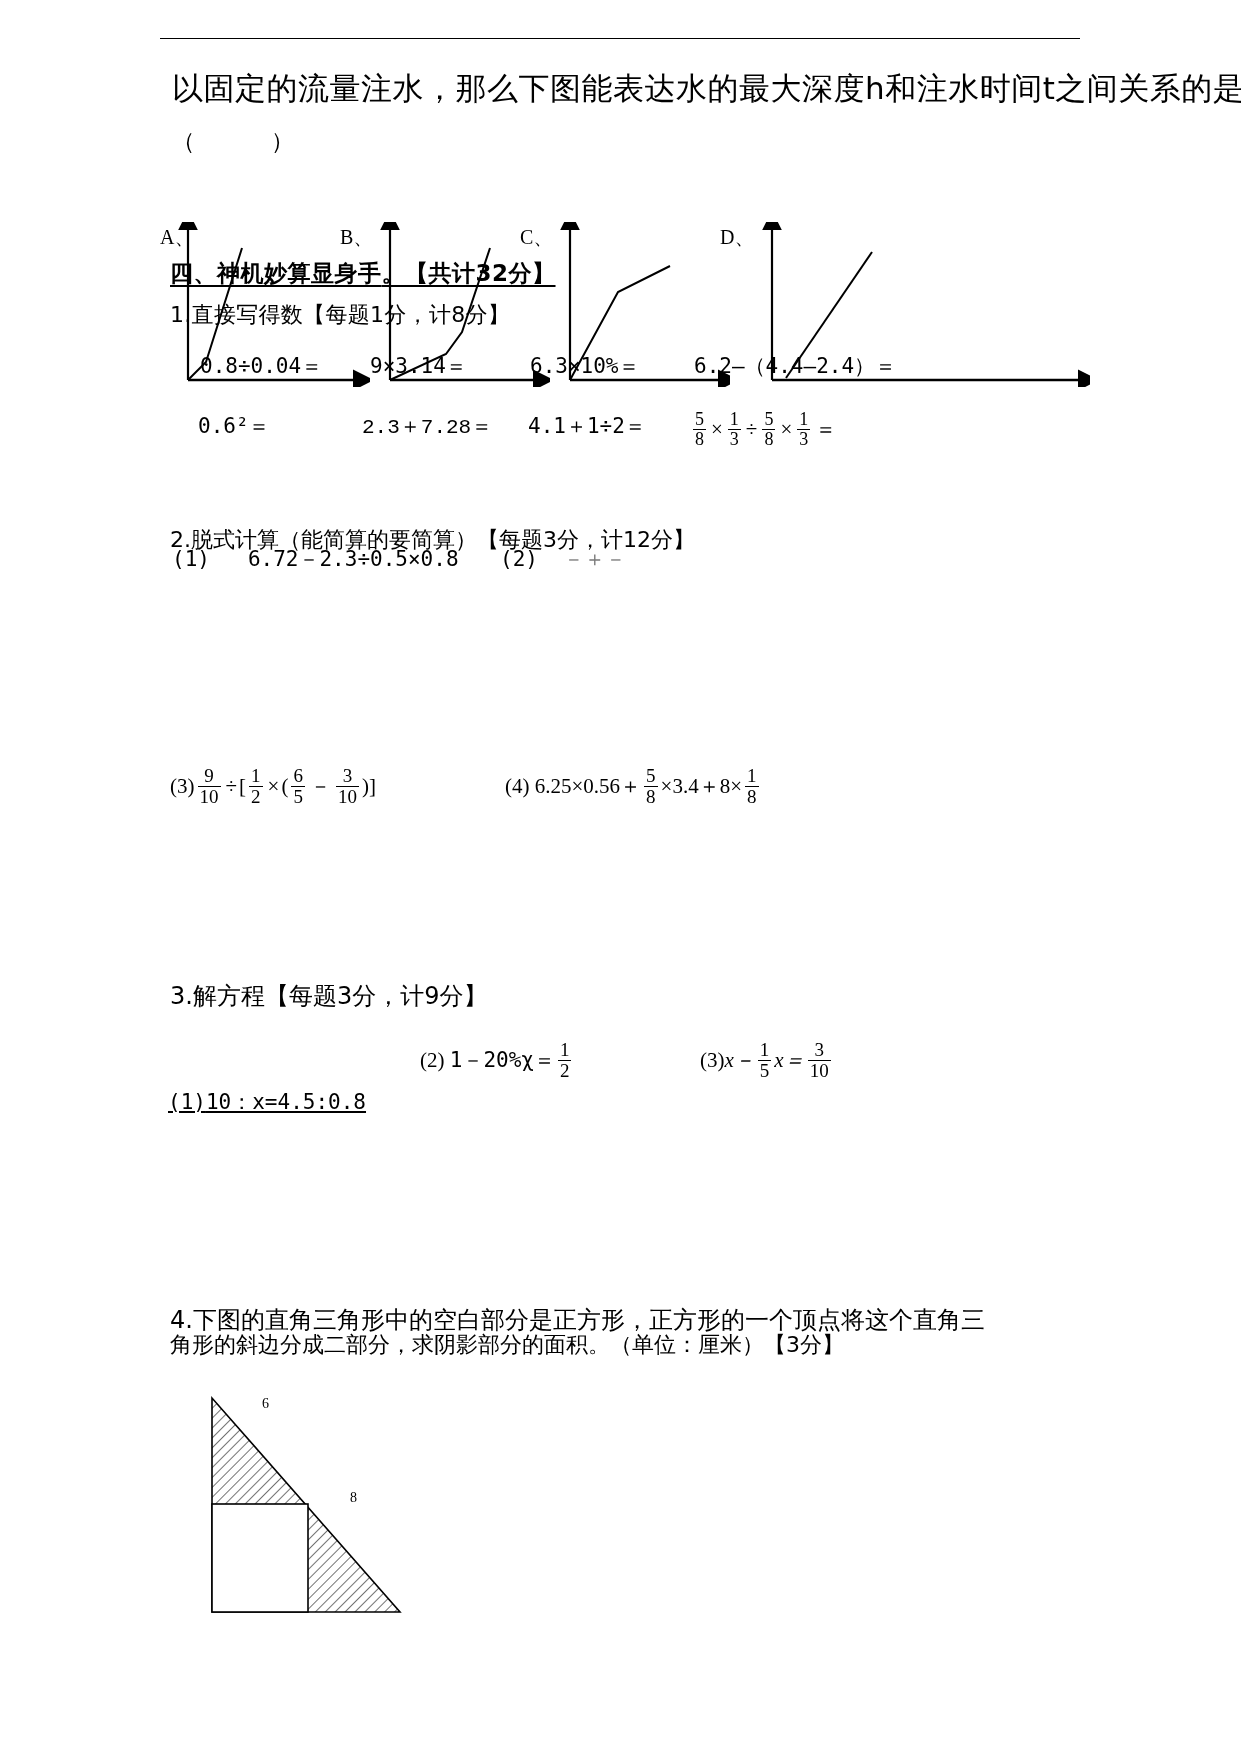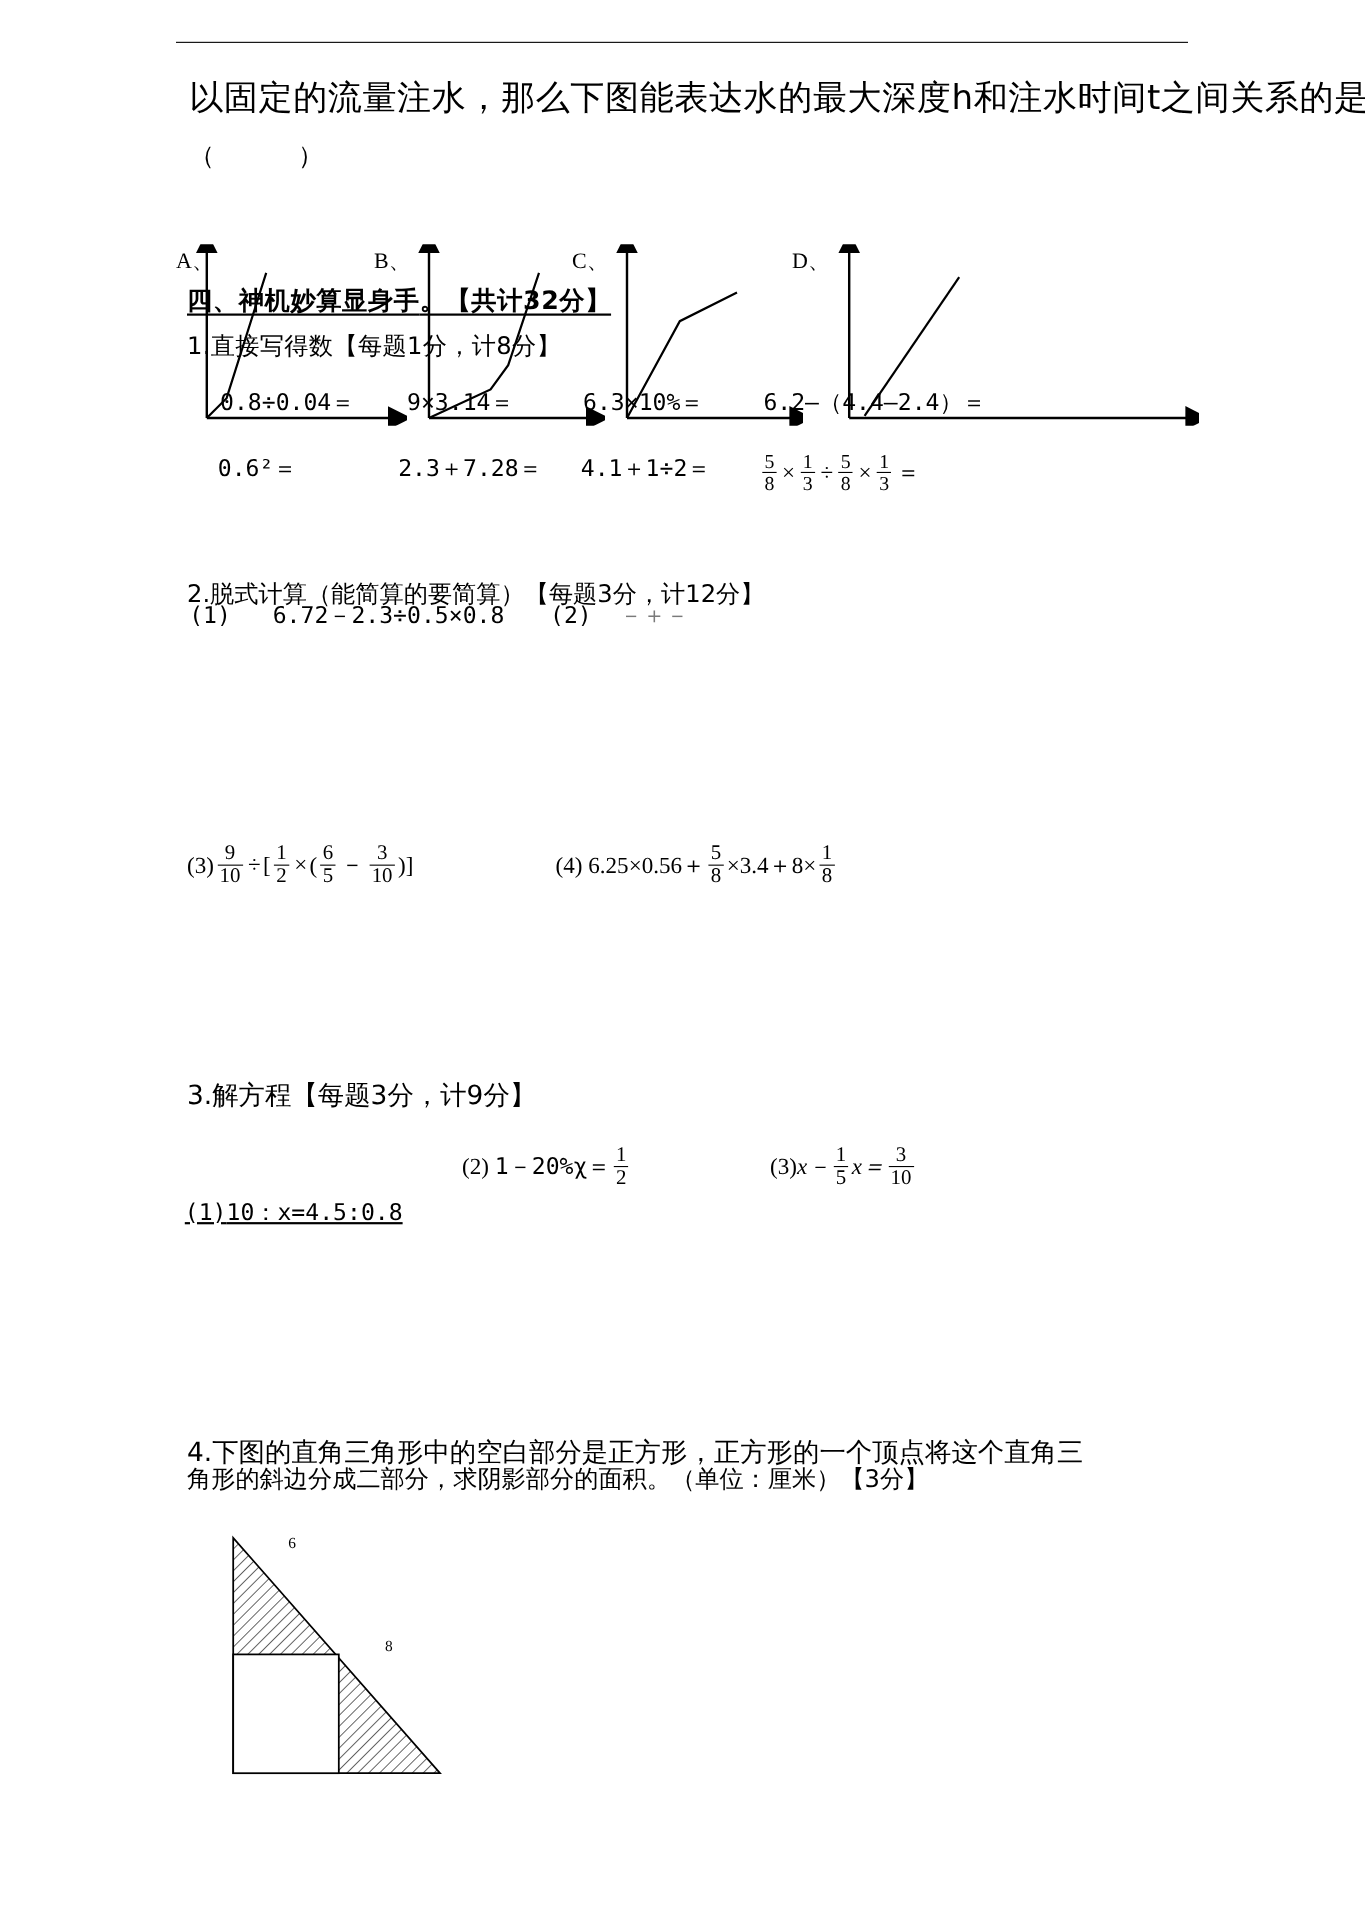--- a/index.html
+++ b/index.html
@@ -39,21 +39,21 @@
   
   .ar1{position:absolute;top:352px;font-size:21px;}
   .ar1.c0{left:200px;}
   .ar1.c1{left:370px;}
   .ar1.c2{left:530px;}
   .ar1.c3{left:694px;}
 
   
   .ar2{position:absolute;top:412px;font-size:21px;}
   .ar2.c0{left:198px;}
-  .ar2.c1{left:362px;}
+  .ar2.c1{left:362px;font-family:Liberation Mono, monospace;}
   .ar2.c2{left:528px;}
   .ar2.c3{left:690px;}
 
   
   .h-2{left:170px;top:482px;font-size:22px;margin-top:43px;}
   .h-3{left:170px;top:980px;font-size:24px;}
   .h-4a{left:170px;top:1280px;font-size:24px;margin-top:24px;}
   .h-4b{left:170px;top:1330px;font-size:22px;}
 
   .q2a{left:172px;top:545px;font-size:21px;}

